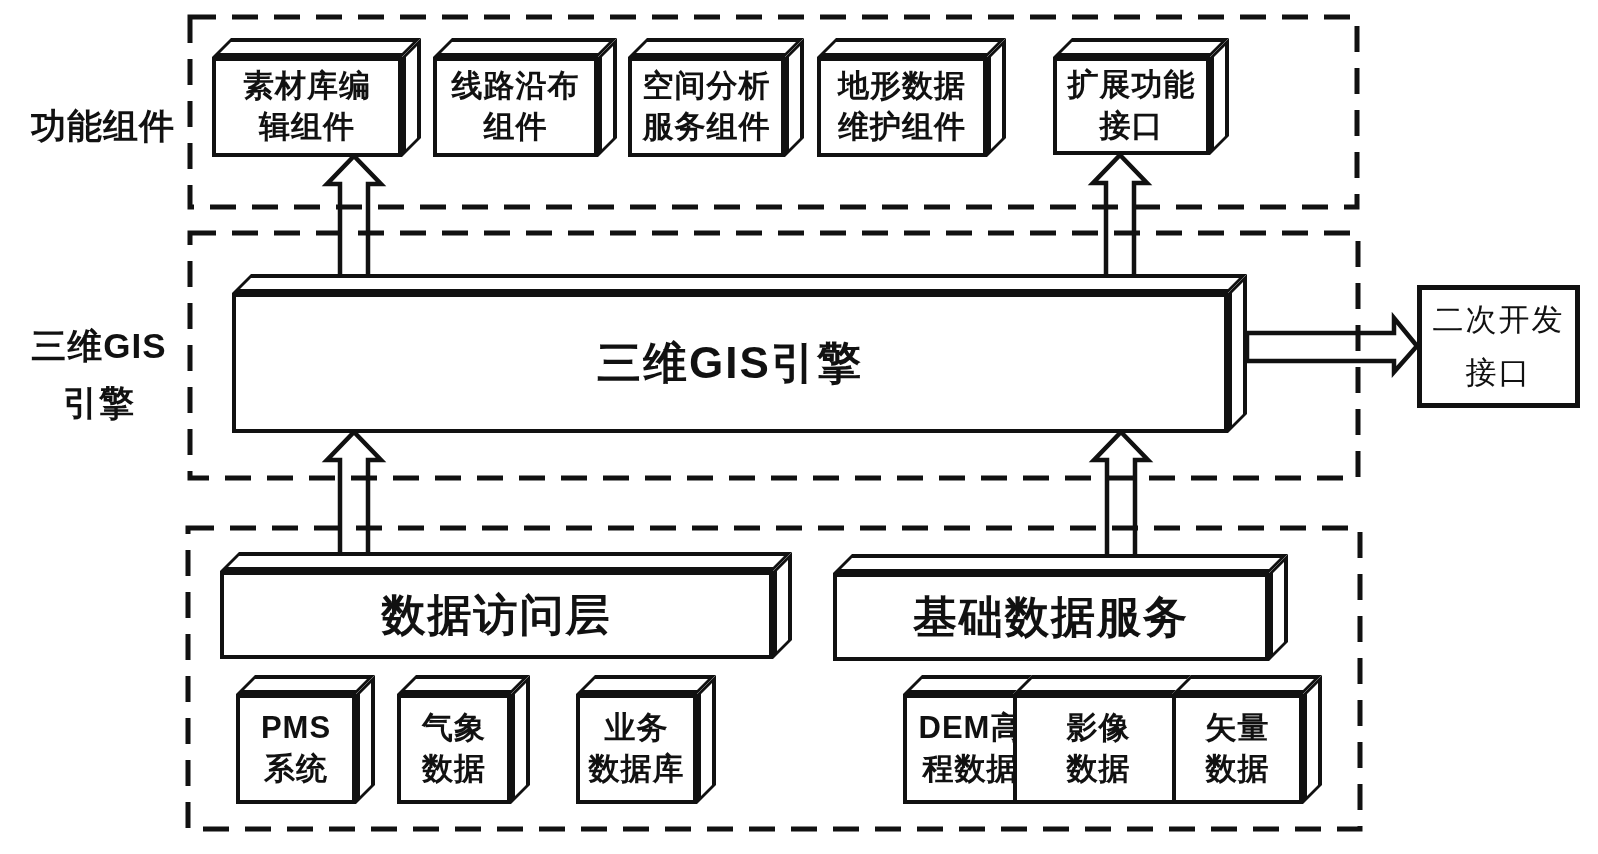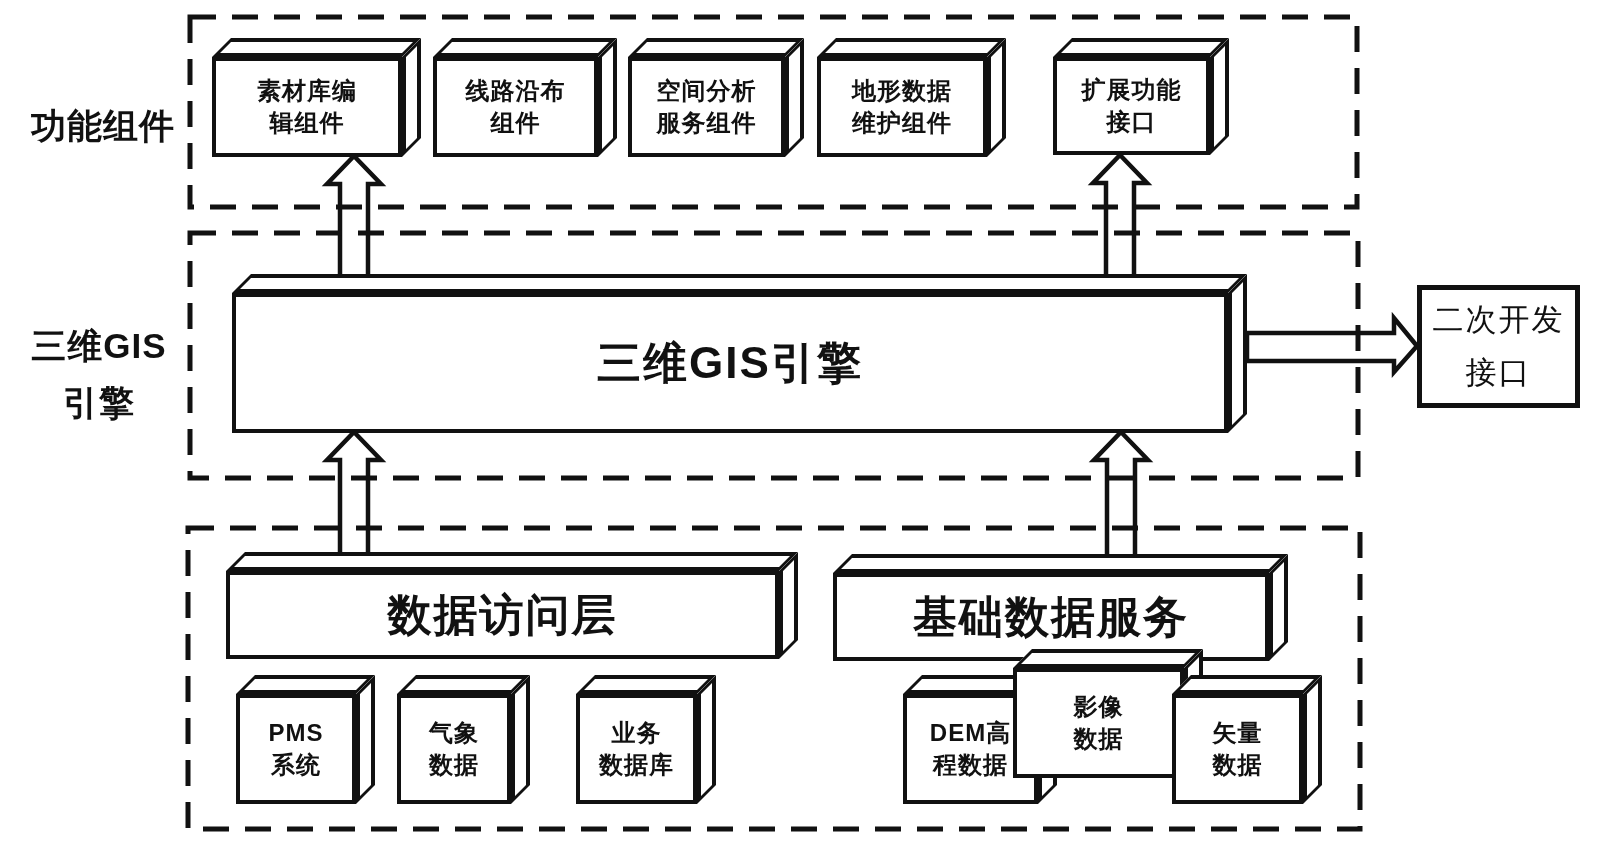--- a/index.html
+++ b/index.html
@@ -18,21 +18,21 @@
   .box3d .sideface{
     position:absolute;top:0;right:-19px;width:19px;height:100%;background:#ffffff;
     border:4px solid #111111;box-sizing:border-box;
     transform:skewY(-45deg);transform-origin:0 0;
   }
   .box3d .front{
     position:absolute;inset:0;background:#ffffff;border:4px solid #111111;box-sizing:border-box;
     display:flex;flex-direction:column;align-items:center;justify-content:center;
     text-align:center;font-weight:bold;line-height:1.32;letter-spacing:1px;
   }
-  .fs31 .front{font-size:24px;}
+  .fs31 .front{font-size:31px;}
   .fs33 .front{font-size:44px;letter-spacing:2px;}
   
   .flatbox{
     position:absolute;background:#ffffff;border:5px solid #111111;box-sizing:border-box;
     display:flex;flex-direction:column;align-items:center;justify-content:center;
     text-align:center;font-size:31px;letter-spacing:2px;line-height:1.68;
   }
   
   .rowlabel{
     position:absolute;width:166px;text-align:center;font-size:35px;font-weight:bold;
@@ -116,21 +116,21 @@
     <div class="front">
       <span>三维GIS引擎</span>
     </div>
   </div>
 
   <div class="flatbox" style="left:1417px;top:285px;width:163px;height:123px;">
     <div>二次开发</div>
     <div>接口</div>
   </div>
 
-  <div class="box3d fs33" style="left:220px;top:571px;width:553px;height:88px;margin-left:6px;">
+  <div class="box3d fs33" style="left:220px;top:571px;width:553px;height:88px;">
     <div class="topface"></div>
     <div class="sideface"></div>
     <div class="front">
       <span>数据访问层</span>
     </div>
   </div>
 
   <div class="box3d fs33" style="left:833px;top:573px;width:414px;height:88px;padding-left:22px;">
     <div class="topface"></div>
     <div class="sideface"></div>
@@ -165,21 +165,21 @@
   </div>
 
   <div class="box3d fs31" style="left:858px;top:694px;width:135px;height:110px;margin-left:45px;">
     <div class="topface"></div>
     <div class="sideface"></div>
     <div class="front">
       <span>DEM高</span>
       <span>程数据</span>
     </div>
   </div>
-  <div class="box3d fs31" style="left:1013px;top:668px;width:125px;height:110px;padding-left:46px;">
+  <div class="box3d fs31" style="left:1013px;top:694px;width:125px;height:110px;padding-left:46px;">
     <div class="topface"></div>
     <div class="sideface"></div>
     <div class="front">
       <span>影像</span>
       <span>数据</span>
     </div>
   </div>
   <div class="box3d fs31" style="left:1172px;top:694px;width:131px;height:110px;">
     <div class="topface"></div>
     <div class="sideface"></div>

